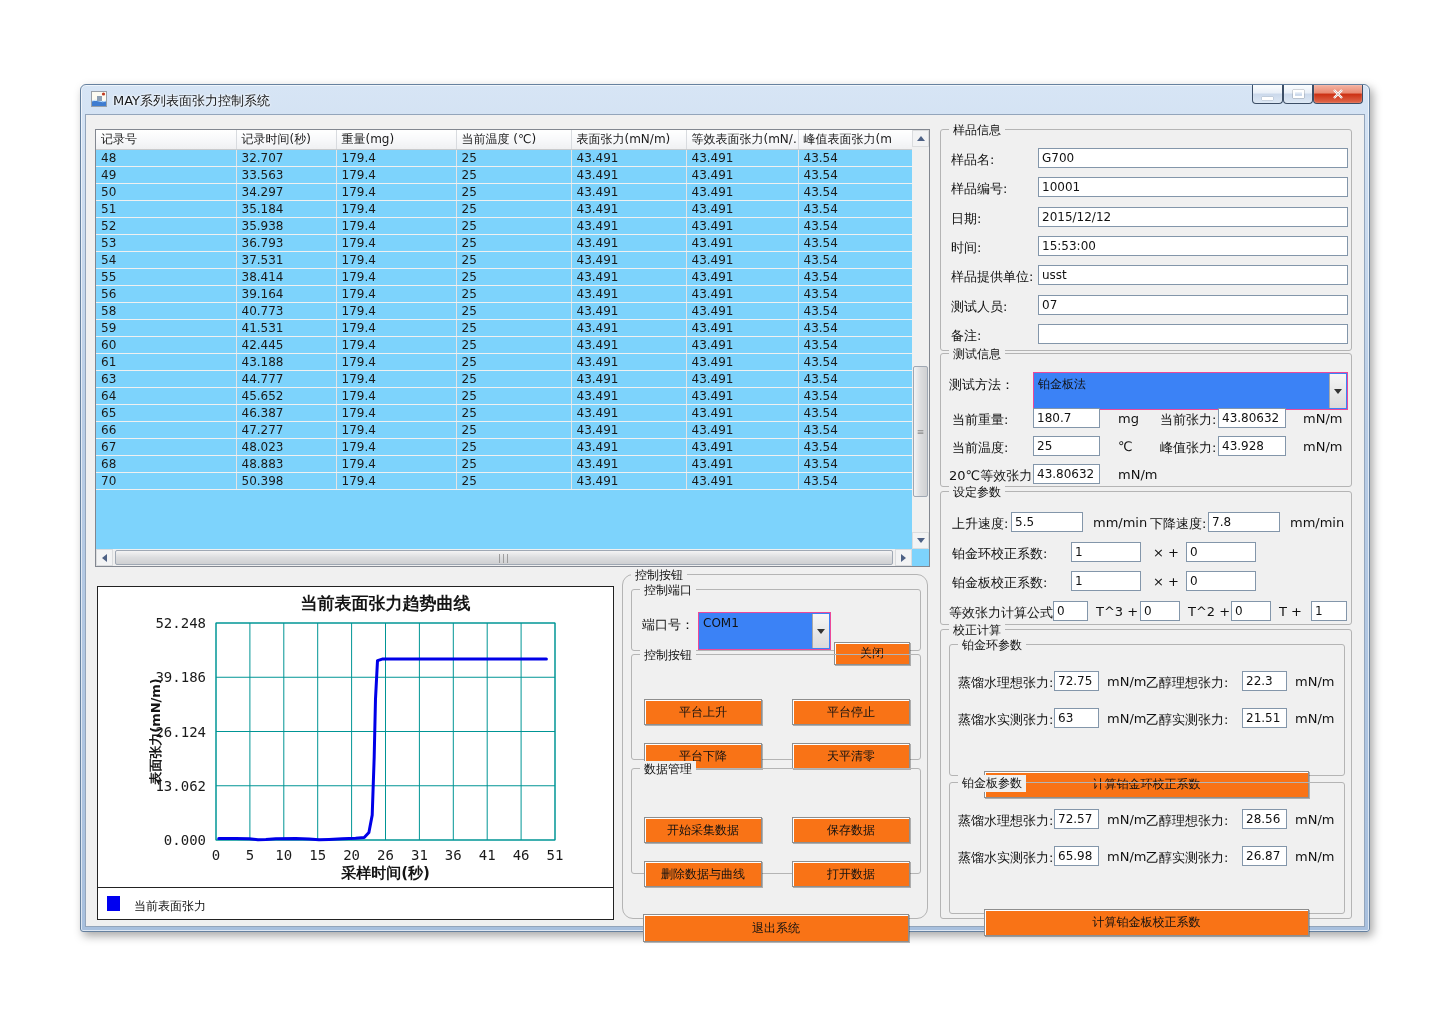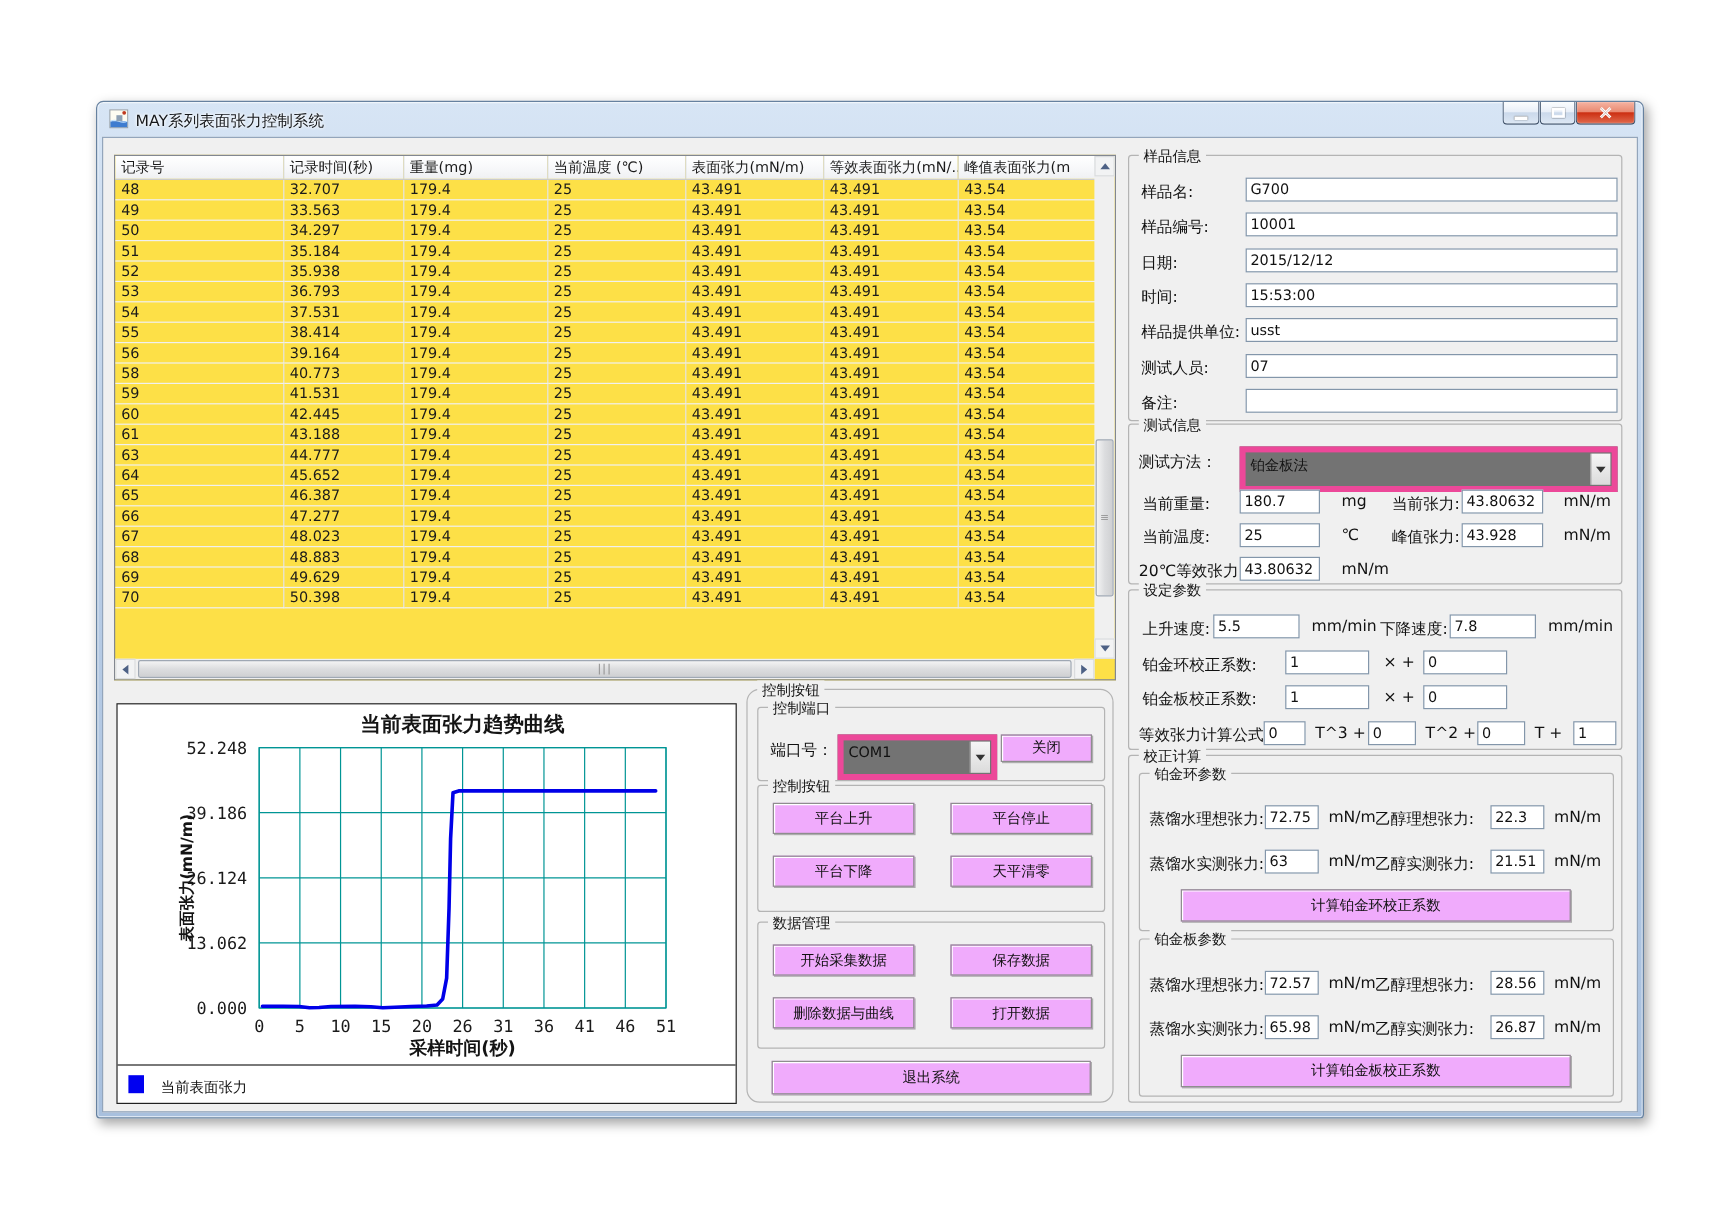--- a/index.html
+++ b/index.html
@@ -20,21 +20,21 @@
   .win-btn.minb{right:86px;width:31px;}
   .win-btn.maxb{right:56px;width:30px;}
   .win-btn.closeb{right:6px;width:50px;
     background:linear-gradient(#F5B3A2 0%,#E98A72 45%,#CC2F12 50%,#E06A4E 100%);}
   .glyph-min{width:11px;height:3px;background:#fff;box-shadow:0 0 1px #333;margin-top:8px;}
   .glyph-max{width:11px;height:8px;border:2px solid #fff;box-shadow:0 0 1px #333;}
   .client{position:absolute;left:4px;top:29px;right:4px;bottom:4px;background:#F0F0F0;
     border:1px solid #93A5BB;}
   
   .data-table-wrap{position:absolute;left:9px;top:14px;width:835px;height:438px;
-    background:#fde047;border:1px solid #828790;overflow:hidden;}
+    background:#7dd3fc;border:1px solid #828790;overflow:hidden;}
   table.grid{border-collapse:collapse;table-layout:fixed;width:818px;font-size:12px;color:#1A1A1A;}
   table.grid th{height:19px;font-weight:normal;text-align:left;padding:0 0 0 5px;
     background:linear-gradient(#FFFFFF,#F6F7F9 60%,#EFF0F2);
     border-right:1px solid #D8DBDF;border-bottom:1px solid #C9CACC;white-space:nowrap;overflow:hidden;}
   table.grid td{height:17px;padding:0 0 0 5px;border-right:1px solid #E4E4E4;
     border-bottom:1px solid #F0F0F0;white-space:nowrap;overflow:hidden;}
   .vscroll{position:absolute;right:0;top:0;bottom:17px;width:17px;background:#F0F0F0;}
   .hscroll{position:absolute;left:0;right:17px;bottom:0;height:17px;background:#F0F0F0;}
   .sb-btn{position:absolute;background:#F2F3F4;border:1px solid #DADCDE;
     display:flex;align-items:center;justify-content:center;}
@@ -60,24 +60,24 @@
   .tick{font:14px "DejaVu Sans Mono","Liberation Mono",monospace;fill:#1A1A1A;}
   .ctitle{font:bold 17px "DejaVu Sans",sans-serif;fill:#141414;}
   .xlab{font:bold 15px "DejaVu Sans",sans-serif;fill:#141414;}
   .ylab{font:bold 13px "DejaVu Sans",sans-serif;fill:#141414;}
   
   .groupbox{position:absolute;border:1px solid #B4B4B4;border-radius:3px;}
   .gb-title{position:absolute;top:-8px;left:8px;background:#F0F0F0;padding:0 4px;font-size:12px;color:#111;white-space:nowrap;}
   .lbl{position:absolute;font-size:13px;color:#111;white-space:nowrap;}
   .tb{position:absolute;height:20px;border:1px solid #8396AA;background:#fff;font-size:12px;
     padding:1px 3px;color:#111;font-family:"DejaVu Sans","Liberation Sans",sans-serif;}
-  .btn{position:absolute;background:#f0abfc;border:1px solid #8E8E8E;font-size:12px;color:#111;
+  .btn{position:absolute;background:#f97316;border:1px solid #8E8E8E;font-size:12px;color:#111;
     display:flex;align-items:center;justify-content:center;
-    box-shadow:1px 1px 0 rgba(0,0,0,.28), inset 1px 1px 0 #fff;cursor:default;white-space:nowrap;}
-  .combo{position:absolute;height:38px;border:5px solid #ec4899;background:#737373;}
+    box-shadow:1px 1px 0 rgba(0,0,0,.28), inset 1px 1px 0 #fff;cursor:default;white-space:nowrap;margin-top:30px;}
+  .combo{position:absolute;height:38px;border:1px solid #ec4899;background:#3b82f6;}
   .combo-value{position:absolute;left:4px;top:3px;font-size:12px;color:#111;white-space:nowrap;}
   .combo-btn{position:absolute;right:1px;top:1px;bottom:1px;width:17px;
     background:linear-gradient(#F6F6F6,#DBDBDB);border-left:1px solid #A8A8A8;
     display:flex;align-items:center;justify-content:center;}
   .tri{width:0;height:0;border-left:4px solid transparent;border-right:4px solid transparent;border-top:5px solid #333;}
 </style>
 </head>
 <body>
 
 <div class="window">
@@ -280,29 +280,20 @@
               <td>48.023</td>
               <td>179.4</td>
               <td>25</td>
               <td>43.491</td>
               <td>43.491</td>
               <td>43.54</td>
             </tr>
             <tr>
               <td>68</td>
               <td>48.883</td>
-              <td>179.4</td>
-              <td>25</td>
-              <td>43.491</td>
-              <td>43.491</td>
-              <td>43.54</td>
-            </tr>
-            <tr>
-              <td>69</td>
-              <td>49.629</td>
               <td>179.4</td>
               <td>25</td>
               <td>43.491</td>
               <td>43.491</td>
               <td>43.54</td>
             </tr>
             <tr>
               <td>70</td>
               <td>50.398</td>
               <td>179.4</td>

